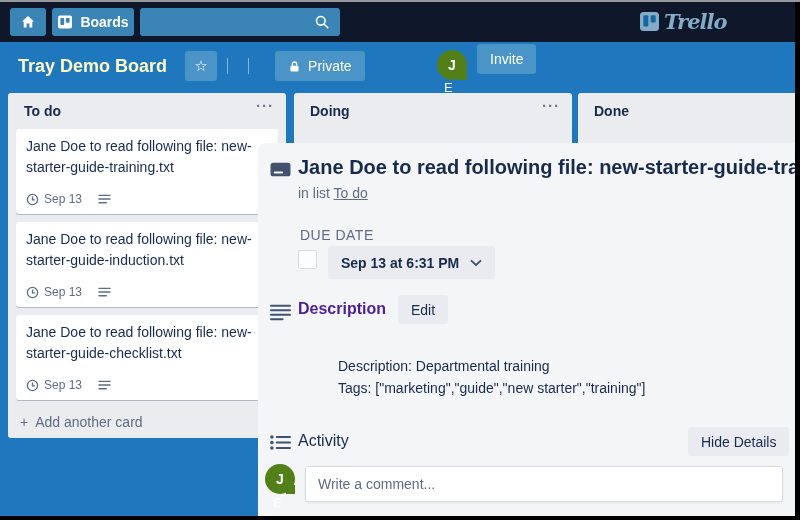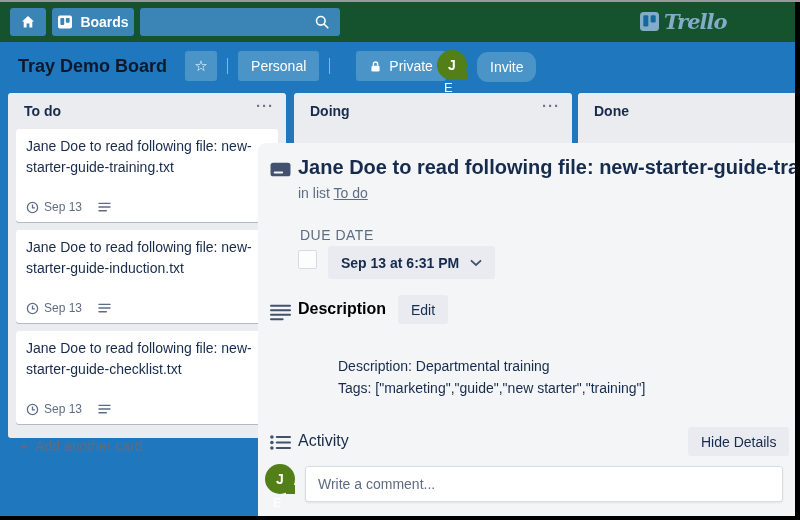--- a/index.html
+++ b/index.html
@@ -4,71 +4,71 @@
 <style>
   html,body{margin:0;padding:0;background:#000;}
   .screen{position:relative;width:800px;height:520px;overflow:hidden;background:#1f78bd;
           font-family:"Liberation Sans",sans-serif;color:#172b4d;}
   
   .top-line{position:absolute;left:0;top:0;width:800px;height:2px;background:#98999b;z-index:70;}
   .right-strip{position:absolute;right:0;top:0;width:5px;height:520px;background:#000;z-index:60;}
   .bottom-strip{position:absolute;left:0;bottom:0;width:800px;height:4px;background:#000;z-index:60;}
 
   
-  .topnav{position:absolute;left:0;top:2px;width:800px;height:40px;background:#14532d;text-decoration:underline;}
+  .topnav{position:absolute;left:0;top:2px;width:800px;height:40px;background:#0f172a;text-decoration:underline;}
   .nav-btn{position:absolute;top:6px;height:28px;background:#3a85b5;border-radius:3px;
            display:flex;align-items:center;justify-content:center;color:#fff;}
   .nav-home{left:10px;width:36px;}
   .nav-boards{left:52px;width:82px;gap:7px;font-weight:700;font-size:14px;}
   .nav-search{left:140px;width:200px;justify-content:flex-end;padding-right:10px;box-sizing:border-box;}
   .trello-logo{position:absolute;left:640px;top:7px;display:flex;align-items:center;gap:5px;color:#84abc7;}
   .trello-word{font-family:"DejaVu Serif",serif;font-style:italic;font-weight:700;font-size:21px;letter-spacing:-1px;}
 
   
   .board-header{position:absolute;left:0;top:42px;width:800px;height:48px;display:flex;align-items:center;padding-left:18px;box-sizing:border-box;}
-  .board-title{font-size:18px;font-weight:700;color:#0f172a;margin-right:18px;}
+  .board-title{font-size:18px;font-weight:700;color:#fef9c3;margin-right:18px;}
   .hdr-btn{height:30px;background:#4a94c8;border-radius:3px;color:#fff;font-size:14px;
            display:flex;align-items:center;justify-content:center;padding:0 13px;}
   .hdr-star{width:32px;padding:0;font-size:15px;}
   .hdr-div{width:1px;height:16px;background:rgba(255,255,255,.45);margin:0 10px;}
   .avatar{width:30px;height:30px;border-radius:50%;background:#527f17;color:#fff;font-weight:700;font-size:14px;
           display:flex;align-items:center;justify-content:center;position:relative;}
   .avatar::after{content:"";position:absolute;left:21px;top:21px;width:9px;height:9px;background:#527f17;}
   .hdr-avatar{position:absolute;left:437px;top:50px;z-index:22;}
   .hdr-avatar-e{position:absolute;left:444px;top:80px;color:#fff;font-size:13px;z-index:22;}
-  .hdr-invite{position:absolute;left:477px;top:52px;border-radius:11px;}
+  .hdr-invite{position:absolute;left:477px;top:44px;}
 
   
   .list{position:absolute;top:93px;background:#ebecf0;border-radius:3px;z-index:1;}
   .list-head{position:relative;padding:10px 12px 6px 16px;font-size:14px;font-weight:700;color:#172b4d;}
   .list-menu{position:absolute;right:12px;top:4px;color:#6b778c;font-size:15px;letter-spacing:1px;font-weight:700;}
   .l-todo{left:8px;width:278px;height:345px;}
   .l-doing{left:294px;width:278px;height:340px;}
   .l-done{left:578px;width:222px;height:340px;}
   .cards{padding:4px 8px 0 8px;}
   .card{background:#fff;border-radius:3px;box-shadow:0 1px 0 rgba(9,30,66,.25);padding:7px 10px 8px 10px;margin-bottom:8px;min-height:67px;box-sizing:border-box;}
   .card-title{font-size:14px;line-height:21px;color:#172b4d;}
-  .badges{margin-top:22px;display:flex;align-items:center;gap:5px;color:#5e6c84;font-size:12px;}
+  .badges{margin-top:14px;display:flex;align-items:center;gap:5px;color:#5e6c84;font-size:12px;}
   .badge-gap{width:6px;}
   .add-card{padding:6px 8px 10px 12px;color:#5e6c84;font-size:14px;display:flex;gap:7px;align-items:center;}
 
   
   .modal{position:absolute;left:258px;top:143px;width:542px;height:377px;background:#f4f5f7;
          border-radius:8px 0 0 0;z-index:10;}
   .m-abs{position:absolute;}
   .m-title{left:40px;top:13px;font-size:20px;font-weight:700;color:#172b4d;white-space:nowrap;}
   .m-title-icon{left:12px;top:18px;}
   .m-inlist{left:40px;top:42px;font-size:14px;color:#5e6c84;}
   .m-inlist a{color:#5e6c84;text-decoration:underline;}
   .m-duelabel{left:42px;top:84px;font-size:14px;color:#5e6c84;letter-spacing:.5px;}
   .m-checkbox{left:40px;top:107px;width:19px;height:19px;background:#fdfdfe;border:1px solid #d8dce2;border-radius:2px;box-sizing:border-box;}
   .m-duebtn{left:70px;top:103px;height:33px;background:#e9ebf0;border-radius:3px;display:flex;align-items:center;
             gap:11px;padding:0 13px;font-size:14px;font-weight:700;color:#172b4d;}
   .m-desc-icon{left:12px;top:161px;}
-  .m-desc-head{left:40px;top:157px;font-size:16px;font-weight:700;color:#000000;}
+  .m-desc-head{left:40px;top:157px;font-size:16px;font-weight:700;color:#4c1d95;}
   .m-editbtn{left:140px;top:152px;height:29px;background:#e9ebf0;border-radius:3px;display:flex;align-items:center;
              padding:0 13px;font-size:14px;color:#172b4d;}
   .m-desc-text{left:40px;top:212px;font-size:14px;line-height:22px;color:#172b4d;margin-left:40px;}
   .m-act-icon{left:12px;top:292px;}
   .m-act-head{left:40px;top:289px;font-size:16px;font-weight:400;color:#172b4d;}
   .m-hidebtn{left:430px;top:284px;height:29px;background:#e9ebf0;border-radius:3px;display:flex;align-items:center;
              padding:0 13px;font-size:14px;color:#172b4d;}
   .m-avatar{left:7px;top:321px;}
   .m-avatar-e{left:15px;top:352px;color:#fff;font-size:13px;}
   .m-comment{left:47px;top:323px;width:478px;height:36px;background:#fff;border:1px solid #d9dce2;border-radius:3px;
@@ -120,23 +120,20 @@
       <span class="trello-word">Trello</span>
     </div>
   </div>
 
   <div class="board-header">
     <span class="board-title">Tray Demo Board</span>
     <div class="hdr-btn hdr-star">
       <span>☆</span>
     </div>
     <div class="hdr-div"></div>
-    <div class="hdr-btn">
-      <span>Personal</span>
-    </div>
     <div class="hdr-div"></div>
     <div class="hdr-btn" style="gap:7px;margin-left:16px;">
       <span>
         <svg width="13" height="13" viewBox="0 0 16 16">
             <rect x="3" y="7" width="10" height="7" rx="1.5" fill="#fff"></rect>
             <path d="M5.4 7 V5 a2.6 2.6 0 0 1 5.2 0 V7" fill="none" stroke="#fff" stroke-width="1.7"></path>
           </svg>
       </span>
       <span>Private</span>
     </div>

